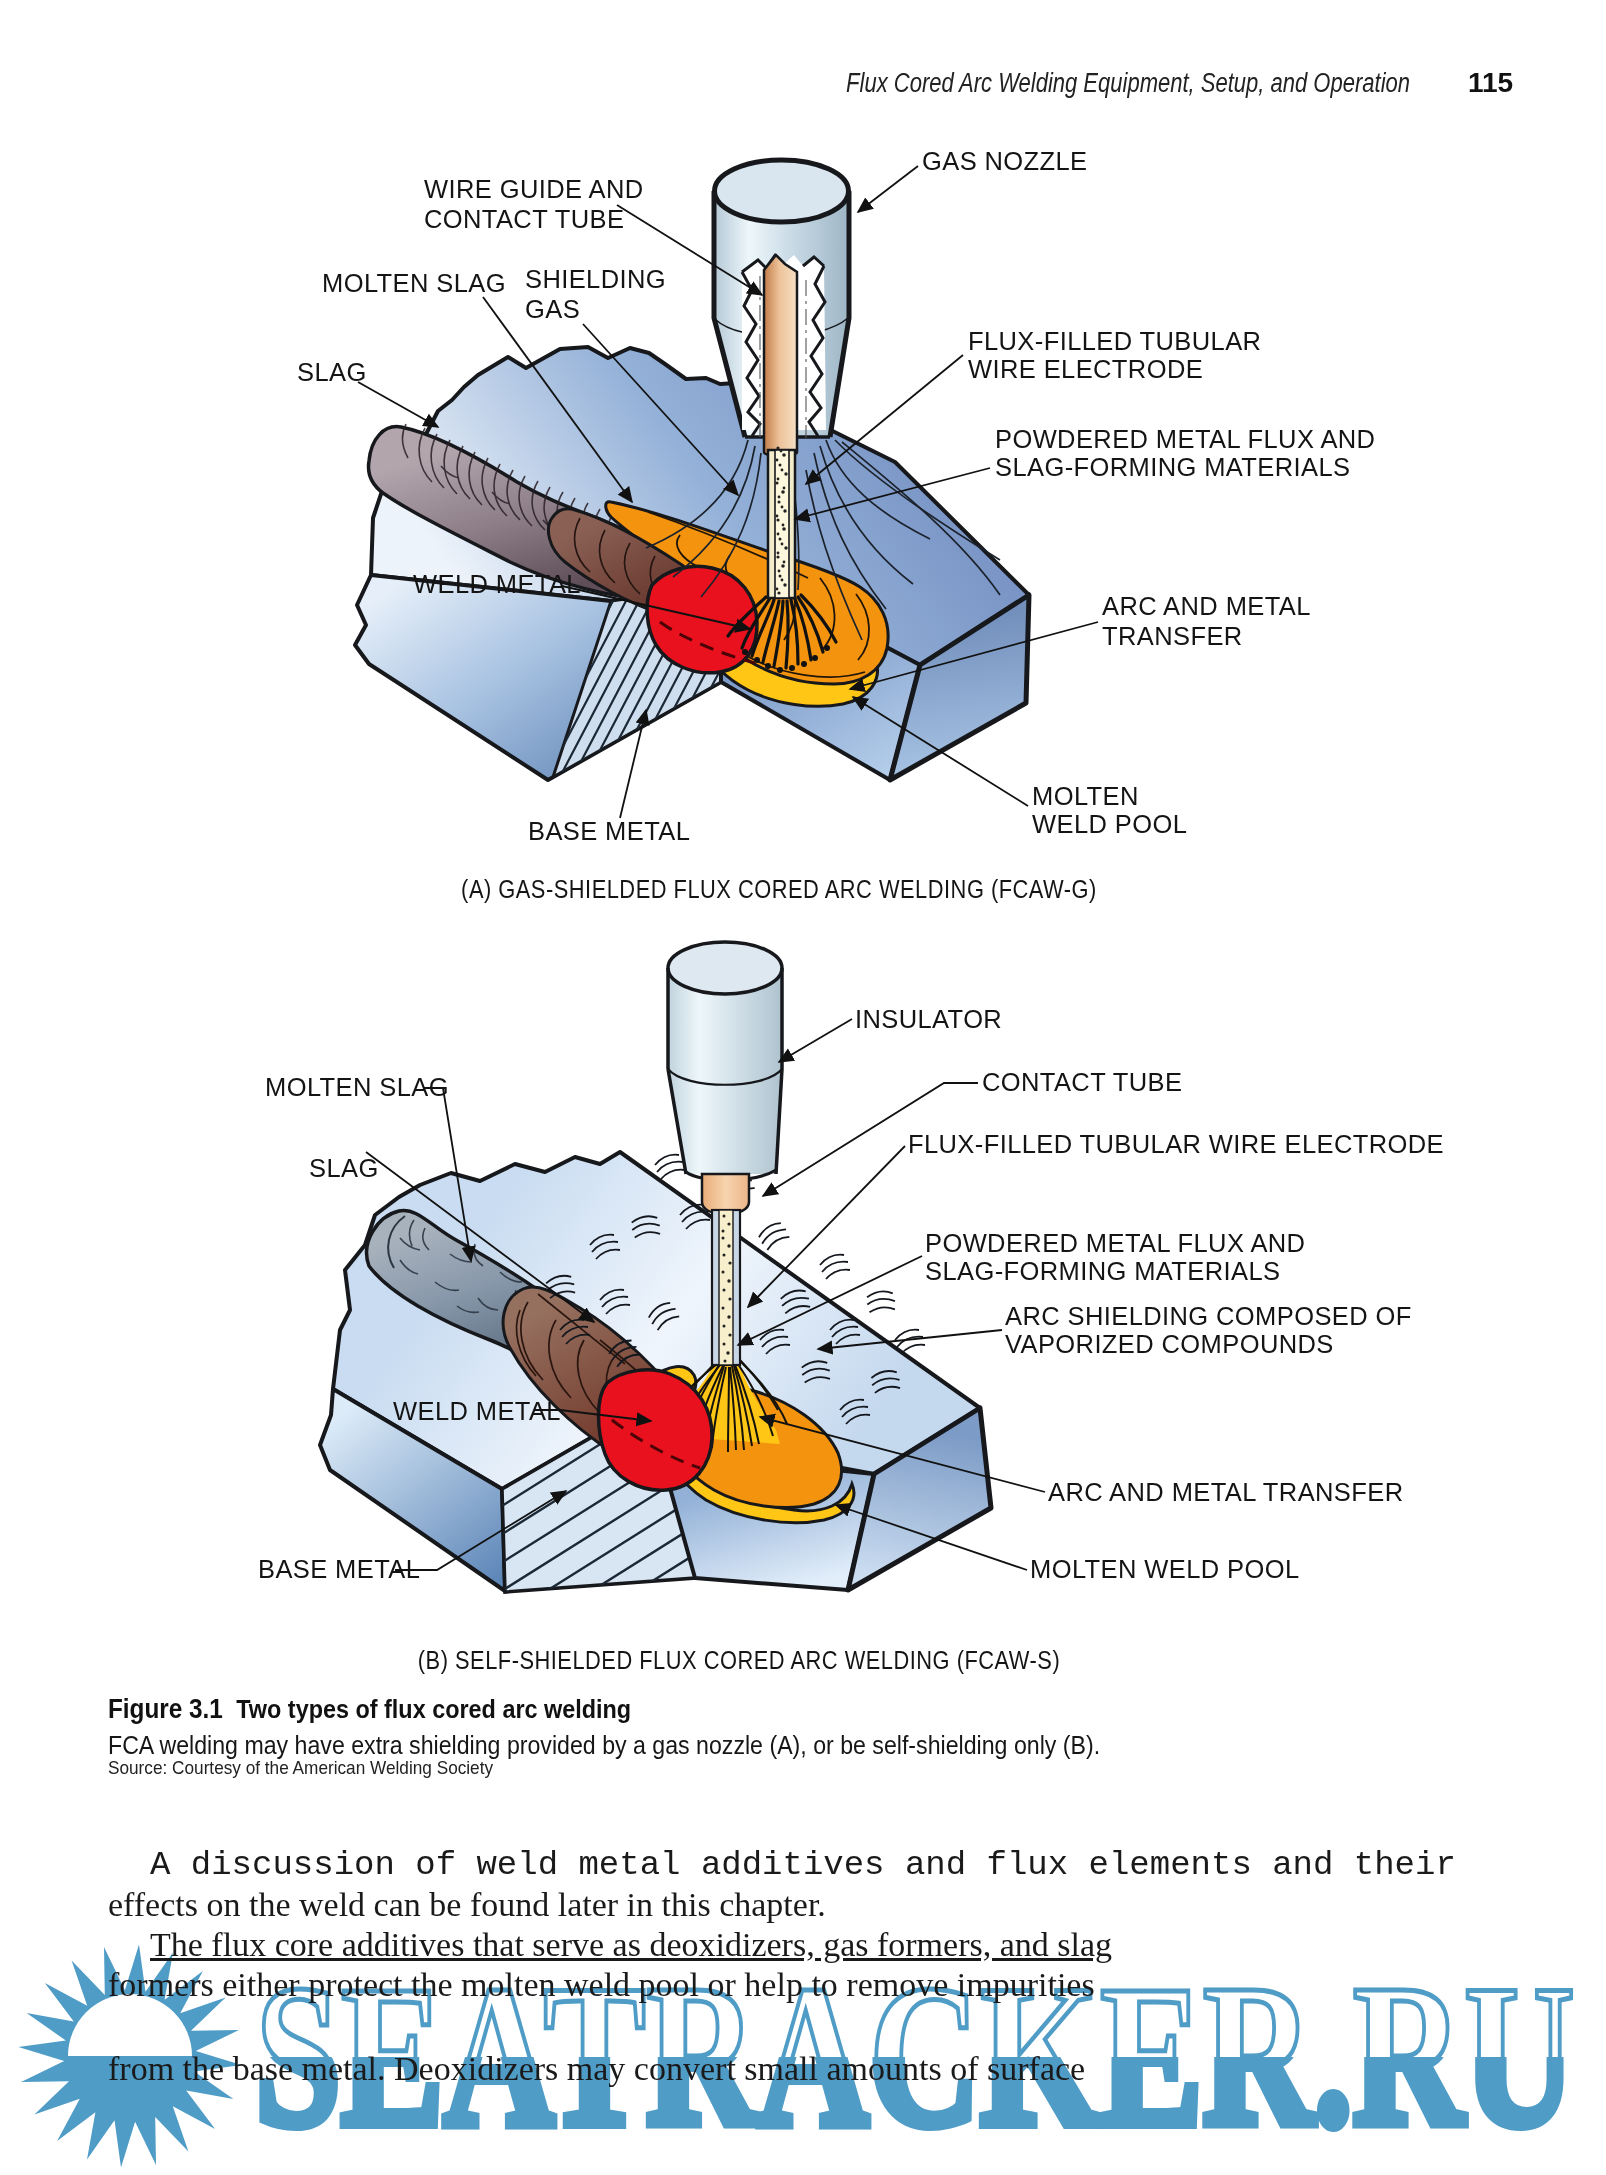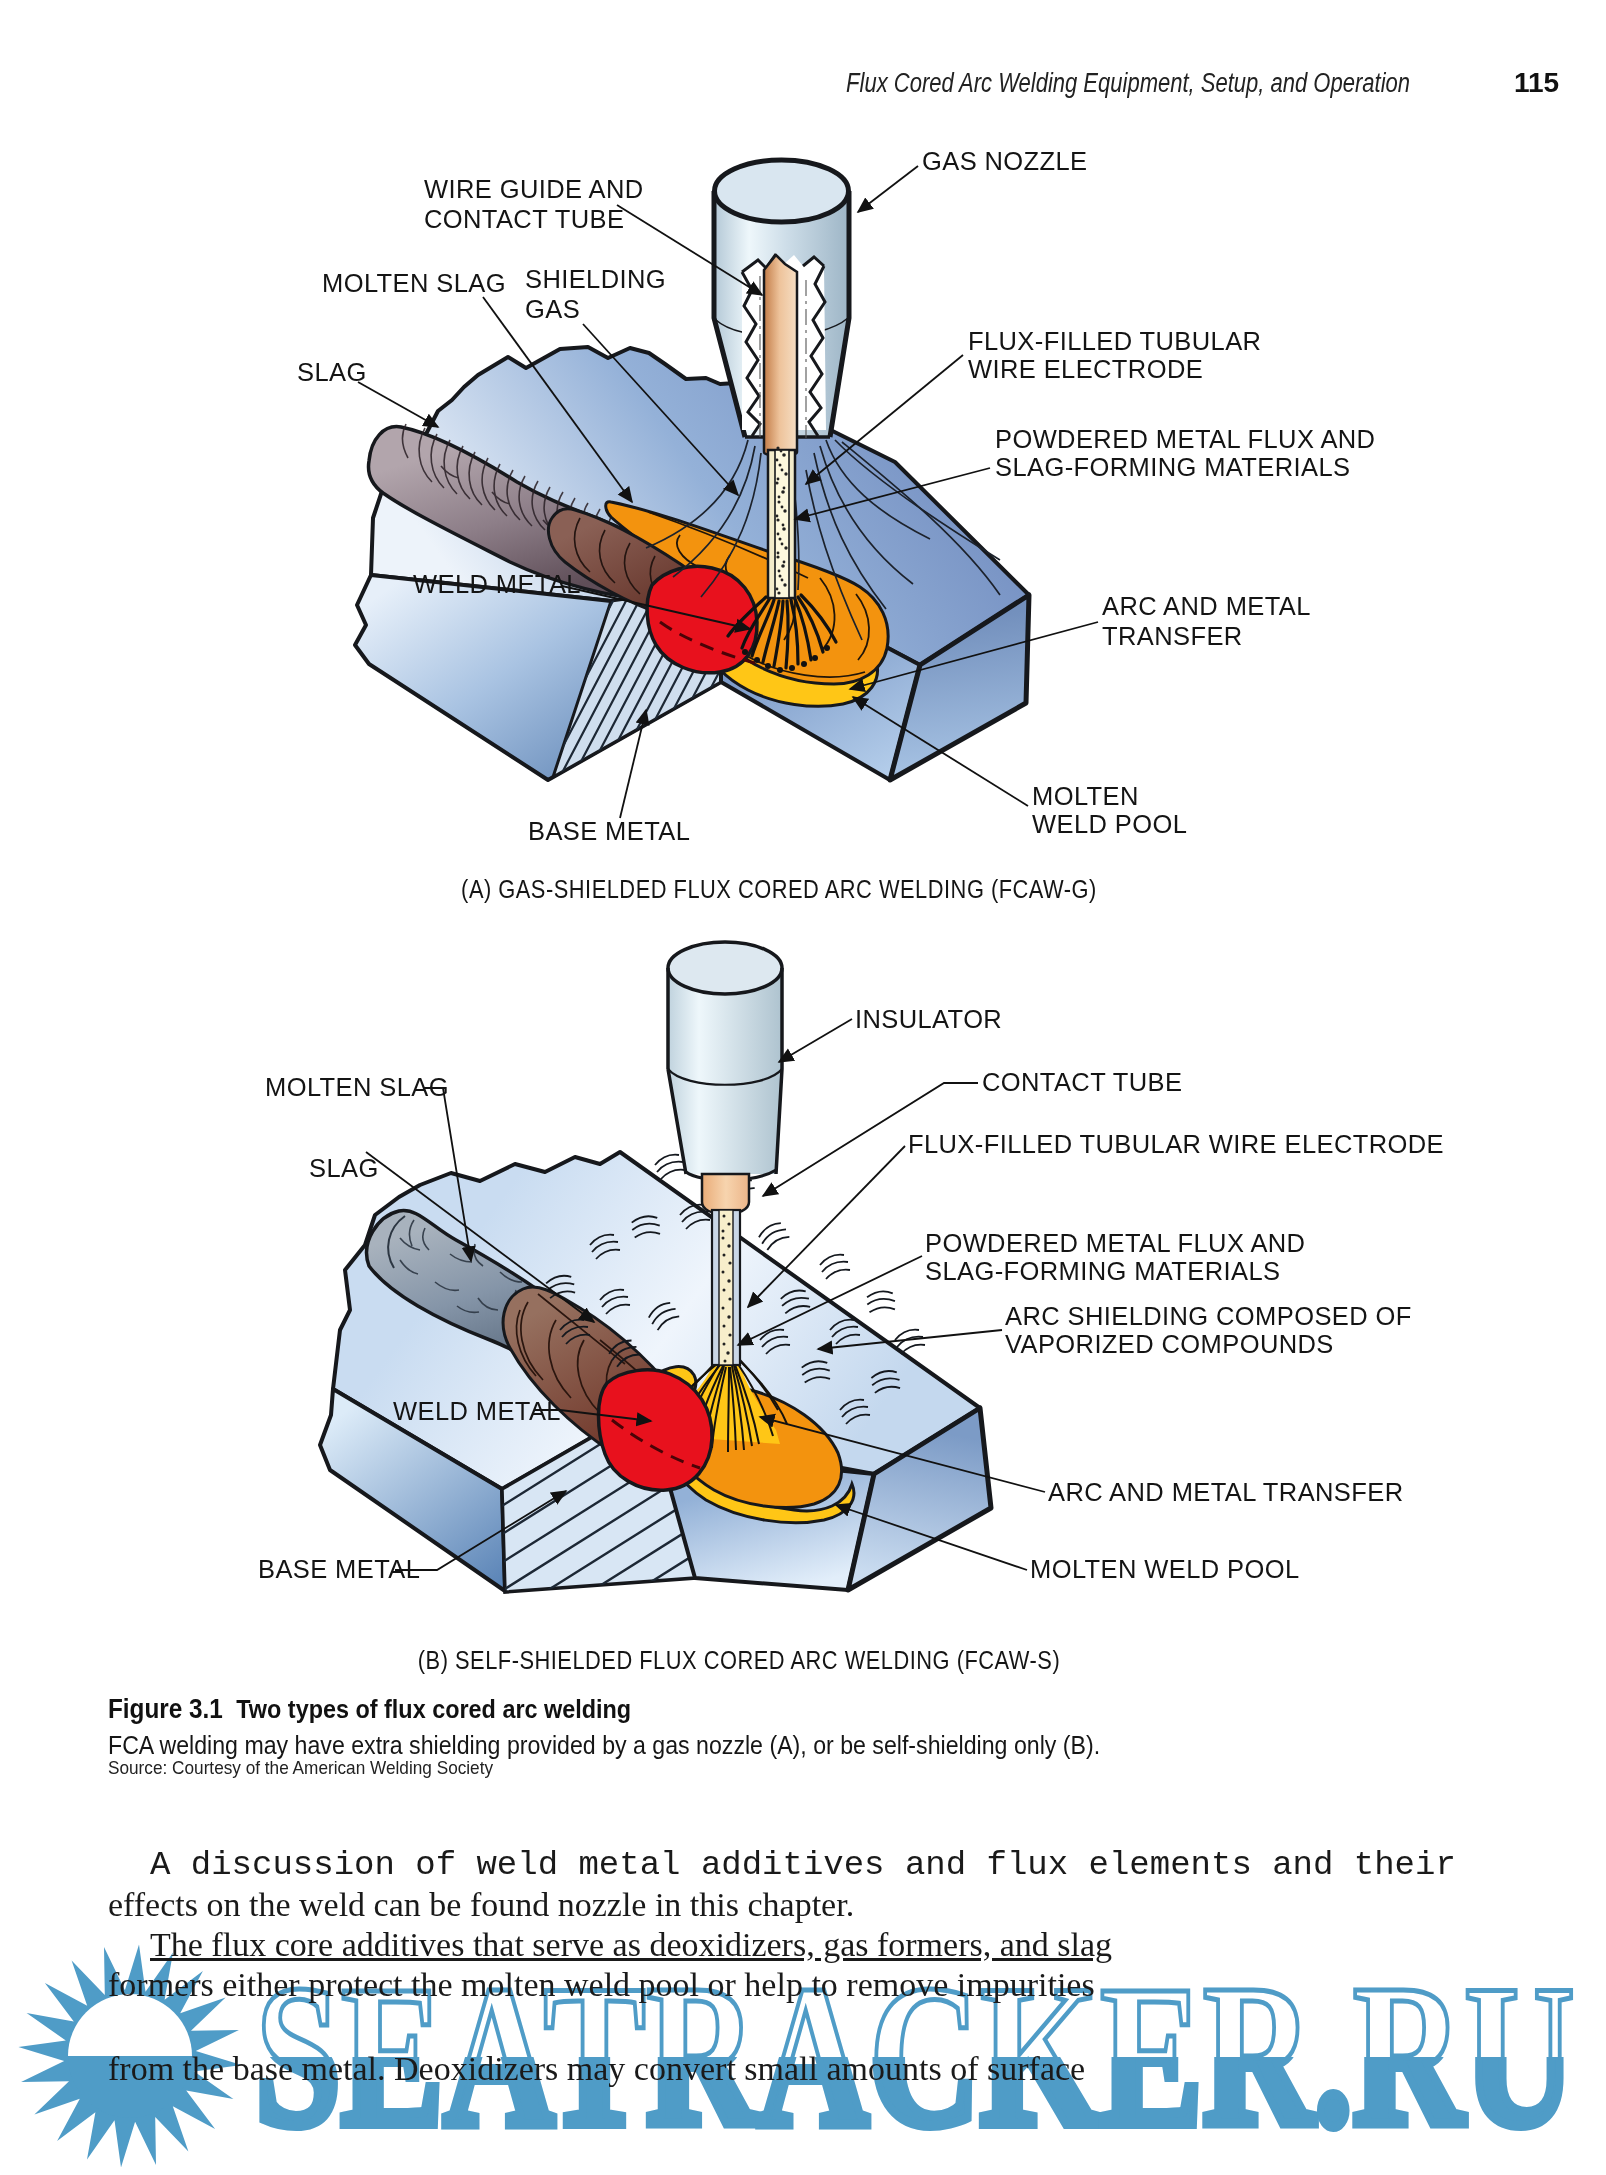--- a/index.html
+++ b/index.html
@@ -4,21 +4,21 @@
 <style>
   html,body{margin:0;padding:0;width:1606px;height:2175px;background:#ffffff;overflow:hidden;}
   .abs{position:absolute;}
   .cap{position:absolute;font:26px "Liberation Sans",sans-serif;color:#151515;letter-spacing:0.6px;}
   .body-line{position:absolute;width:972px;left:108px;font:34px/40px "Liberation Serif",serif;color:#1a1a1a;text-align:justify;text-align-last:justify;white-space:nowrap;}
 </style>
 </head>
 <body>
 
 <div class="abs" style="left:0;top:68px;width:1410px;text-align:right;font:italic 27px 'Liberation Sans',sans-serif;color:#222;transform:scaleX(0.815);transform-origin:100% 0;">Flux Cored Arc Welding Equipment, Setup, and Operation</div>
-<div class="abs" style="left:1468px;top:67px;font:bold 28px 'Liberation Sans',sans-serif;color:#111;margin-left:46px;">115</div>
+<div class="abs" style="left:1468px;top:67px;font:bold 28px 'Liberation Sans',sans-serif;color:#111;">115</div>
 
 <svg class="abs" style="left:0;top:0" width="1606" height="2175" viewBox="0 0 1606 2175">
 <defs>
   <linearGradient id="gAtop" x1="880" y1="370" x2="500" y2="640" gradientUnits="userSpaceOnUse">
     <stop offset="0" stop-color="#7893c4"></stop>
         <stop offset="0.45" stop-color="#94b1d8"></stop>
         <stop offset="1" stop-color="#edf3fa"></stop>
   </linearGradient>
   <linearGradient id="gAfrontL" x1="400" y1="580" x2="560" y2="800" gradientUnits="userSpaceOnUse">
     <stop offset="0" stop-color="#e6eff9"></stop>
@@ -493,16 +493,16 @@
 </g>
 </svg>
 
 <div class="cap" style="left:379px;top:874px;width:800px;text-align:center;transform:scaleX(0.84);transform-origin:50% 0;white-space:nowrap;">(A) GAS-SHIELDED FLUX CORED ARC WELDING (FCAW-G)</div>
 <div class="cap" style="left:339px;top:1645px;width:800px;text-align:center;transform:scaleX(0.84);transform-origin:50% 0;white-space:nowrap;">(B) SELF-SHIELDED FLUX CORED ARC WELDING (FCAW-S)</div>
 <div class="abs" style="left:108px;top:1694px;font:bold 27px 'Liberation Sans',sans-serif;color:#111;transform:scaleX(0.90);transform-origin:0 0;white-space:nowrap;">Figure 3.1&nbsp; <span style="font-size:26px;">Two types of flux cored arc welding</span></div>
 <div class="abs" style="left:108px;top:1731px;font:25px 'Liberation Sans',sans-serif;color:#161616;transform:scaleX(0.926);transform-origin:0 0;white-space:nowrap;">FCA welding may have extra shielding provided by a gas nozzle (A), or be self-shielding only (B).</div>
 <div class="abs" style="left:108px;top:1757px;font:18.5px 'Liberation Sans',sans-serif;color:#222;transform:scaleX(0.93);transform-origin:0 0;white-space:nowrap;">Source: Courtesy of the American Welding Society</div>
 
 <div class="body-line" style="top:1845px;width:930px;left:150px;font-family:Liberation Mono, monospace;">A discussion of weld metal additives and flux elements and their</div>
-<div class="body-line" style="top:1885px;text-align-last:left;">effects on the weld can be found nozzle in this chapter.</div>
+<div class="body-line" style="top:1885px;text-align-last:left;">effects on the weld can be found later in this chapter.</div>
 <div class="body-line" style="top:1925px;width:930px;left:150px;text-decoration:underline;">The flux core additives that serve as deoxidizers, gas formers, and slag</div>
 <div class="body-line" style="top:1965px;">formers either protect the molten weld pool or help to remove impurities</div>
 <div class="body-line" style="top:2005px;margin-top:44px;">from the base metal. Deoxidizers may convert small amounts of surface</div>
 
 </body></html>

